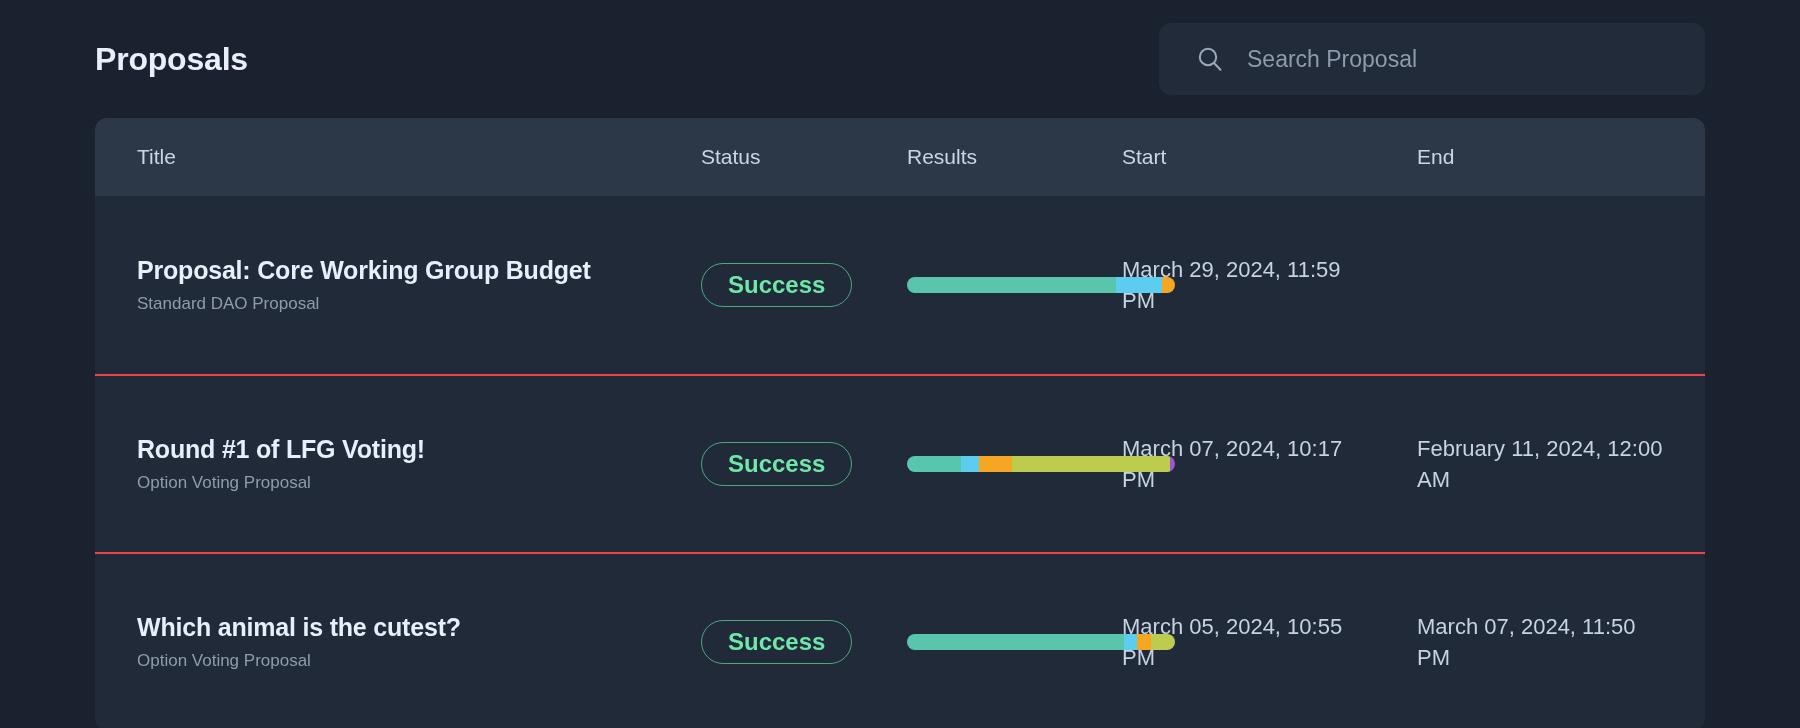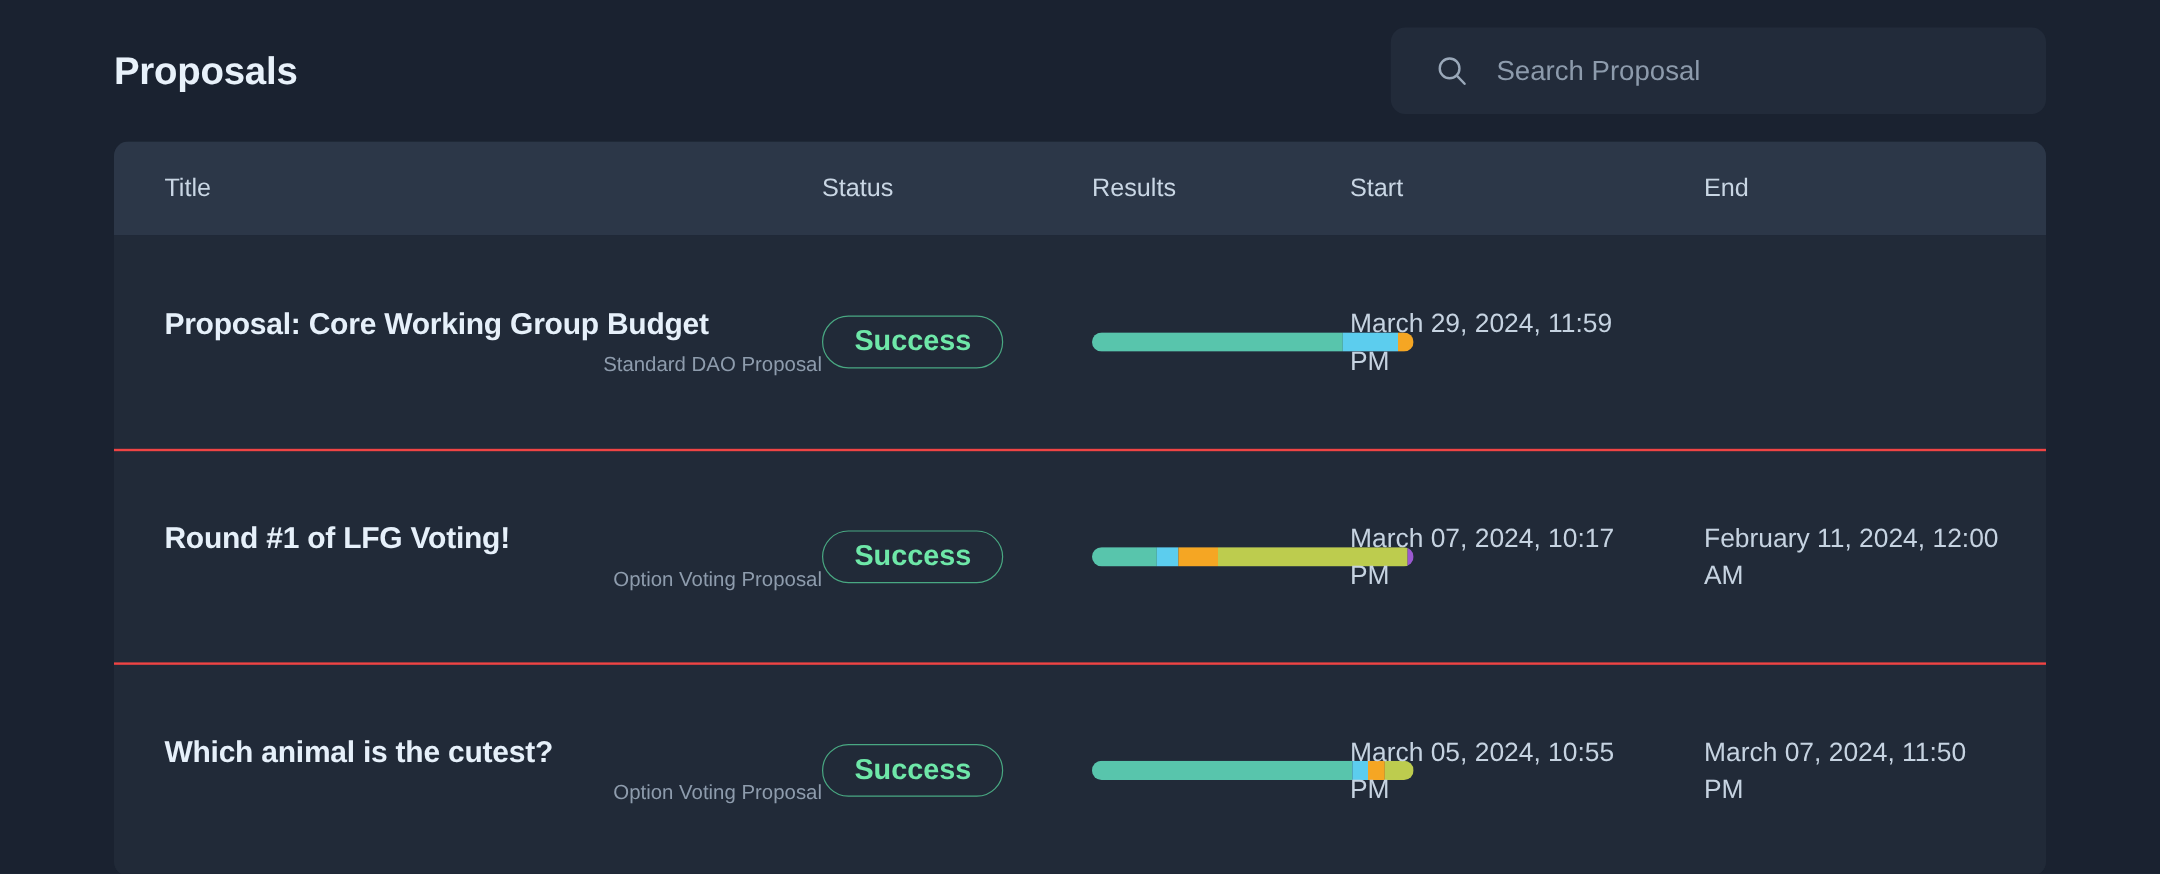--- a/index.html
+++ b/index.html
@@ -77,22 +77,22 @@
     overflow: hidden;
     width: 1610px;
   }
 
   .t-row {
     display: flex;
     align-items: center;
   }
 
   .c-title   { width: 590px; padding-left: 42px; }
-  .c-status  { width: 206px; }
-  .c-results { width: 215px; margin-left: 19px; }
+  .c-status  { width: 206px; margin-left: 16px; }
+  .c-results { width: 215px; }
   .c-start   { width: 295px; }
   .c-end     { width: 262px; }
 
   .thead {
     background: #2c3748;
     height: 78px;
   }
   .thead .th {
     font-size: 21px;
     color: #c9d6e4;
@@ -112,21 +112,20 @@
     color: #e6f0fa;
     line-height: 1.2;
     letter-spacing: -0.2px;
   }
 
   .prop-sub {
     margin-top: 9px;
     font-size: 17px;
     color: #8e9cad;
     line-height: 1.2;
-    text-align: right;
   }
 
   .badge {
     display: inline-flex;
     align-items: center;
     justify-content: center;
     height: 44px;
     padding: 0 26px;
     border-radius: 22px;
     border: 1px solid #49a882;

